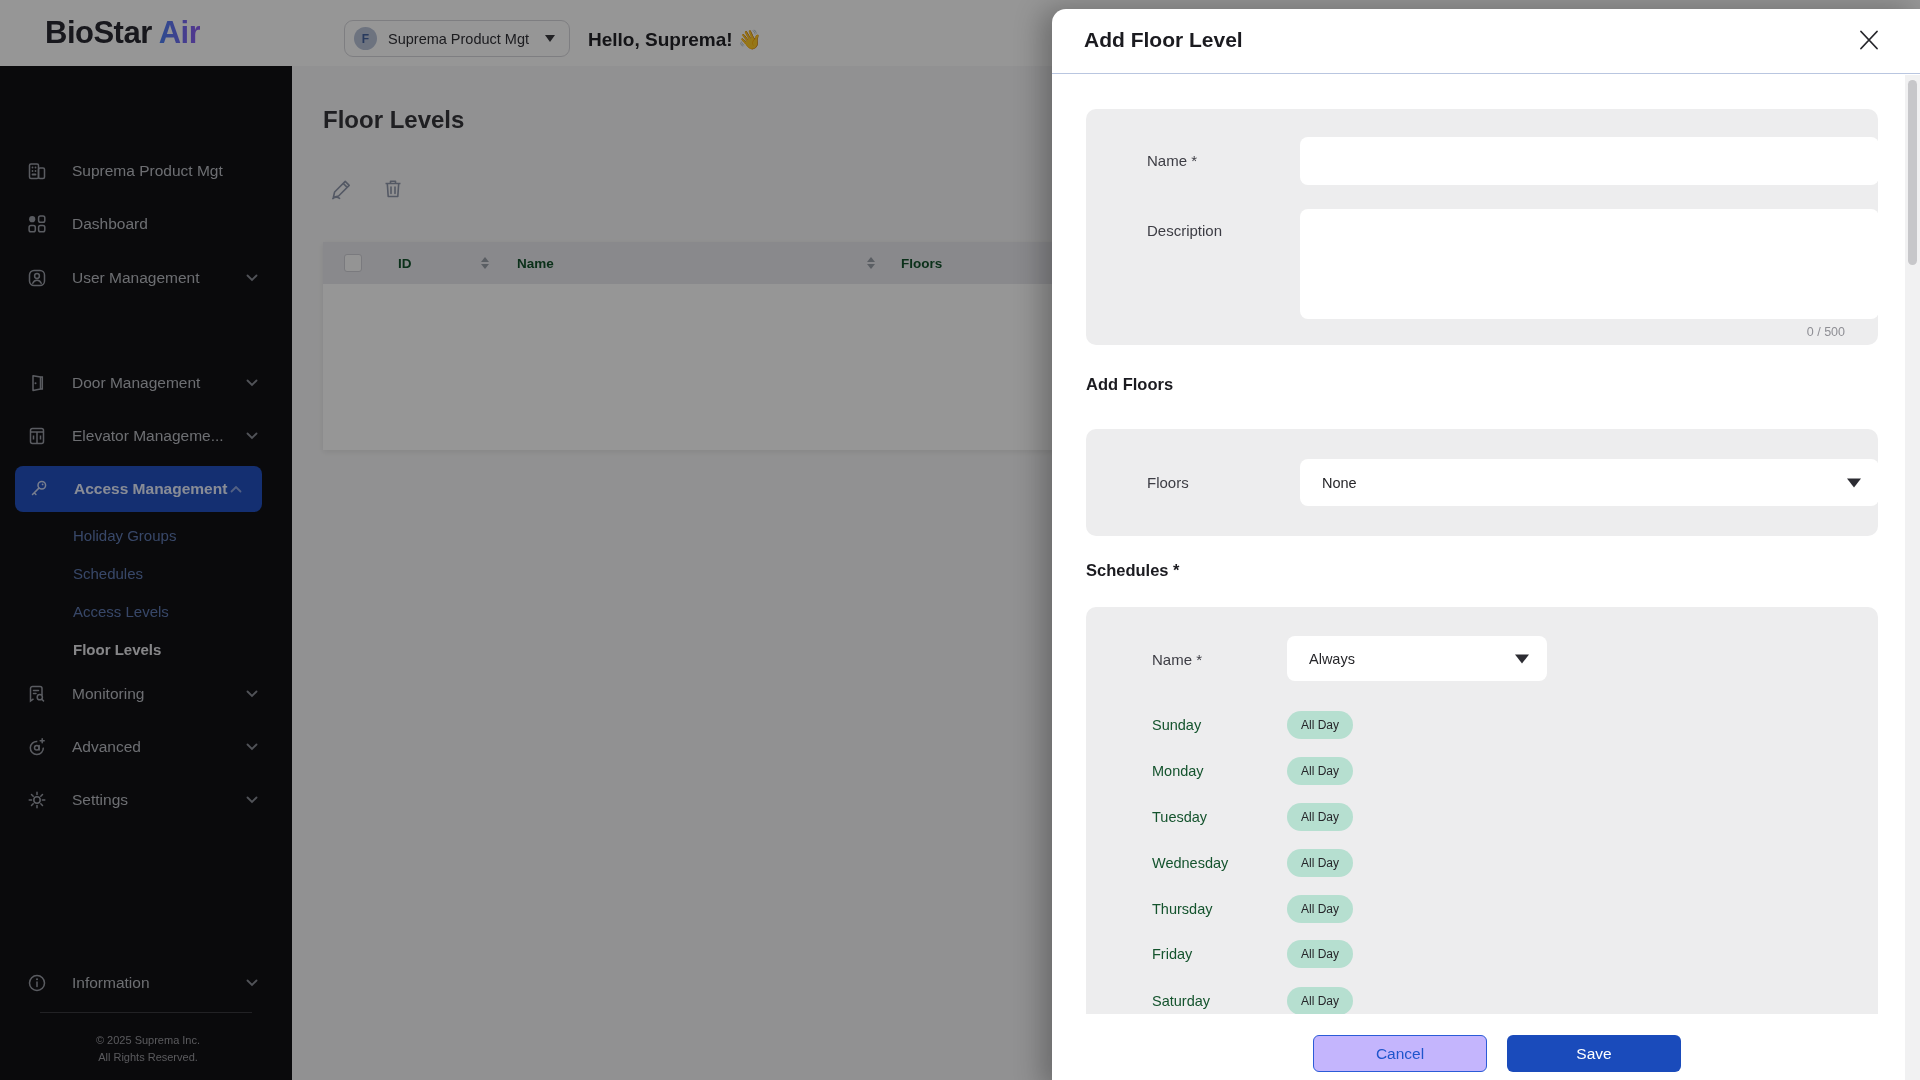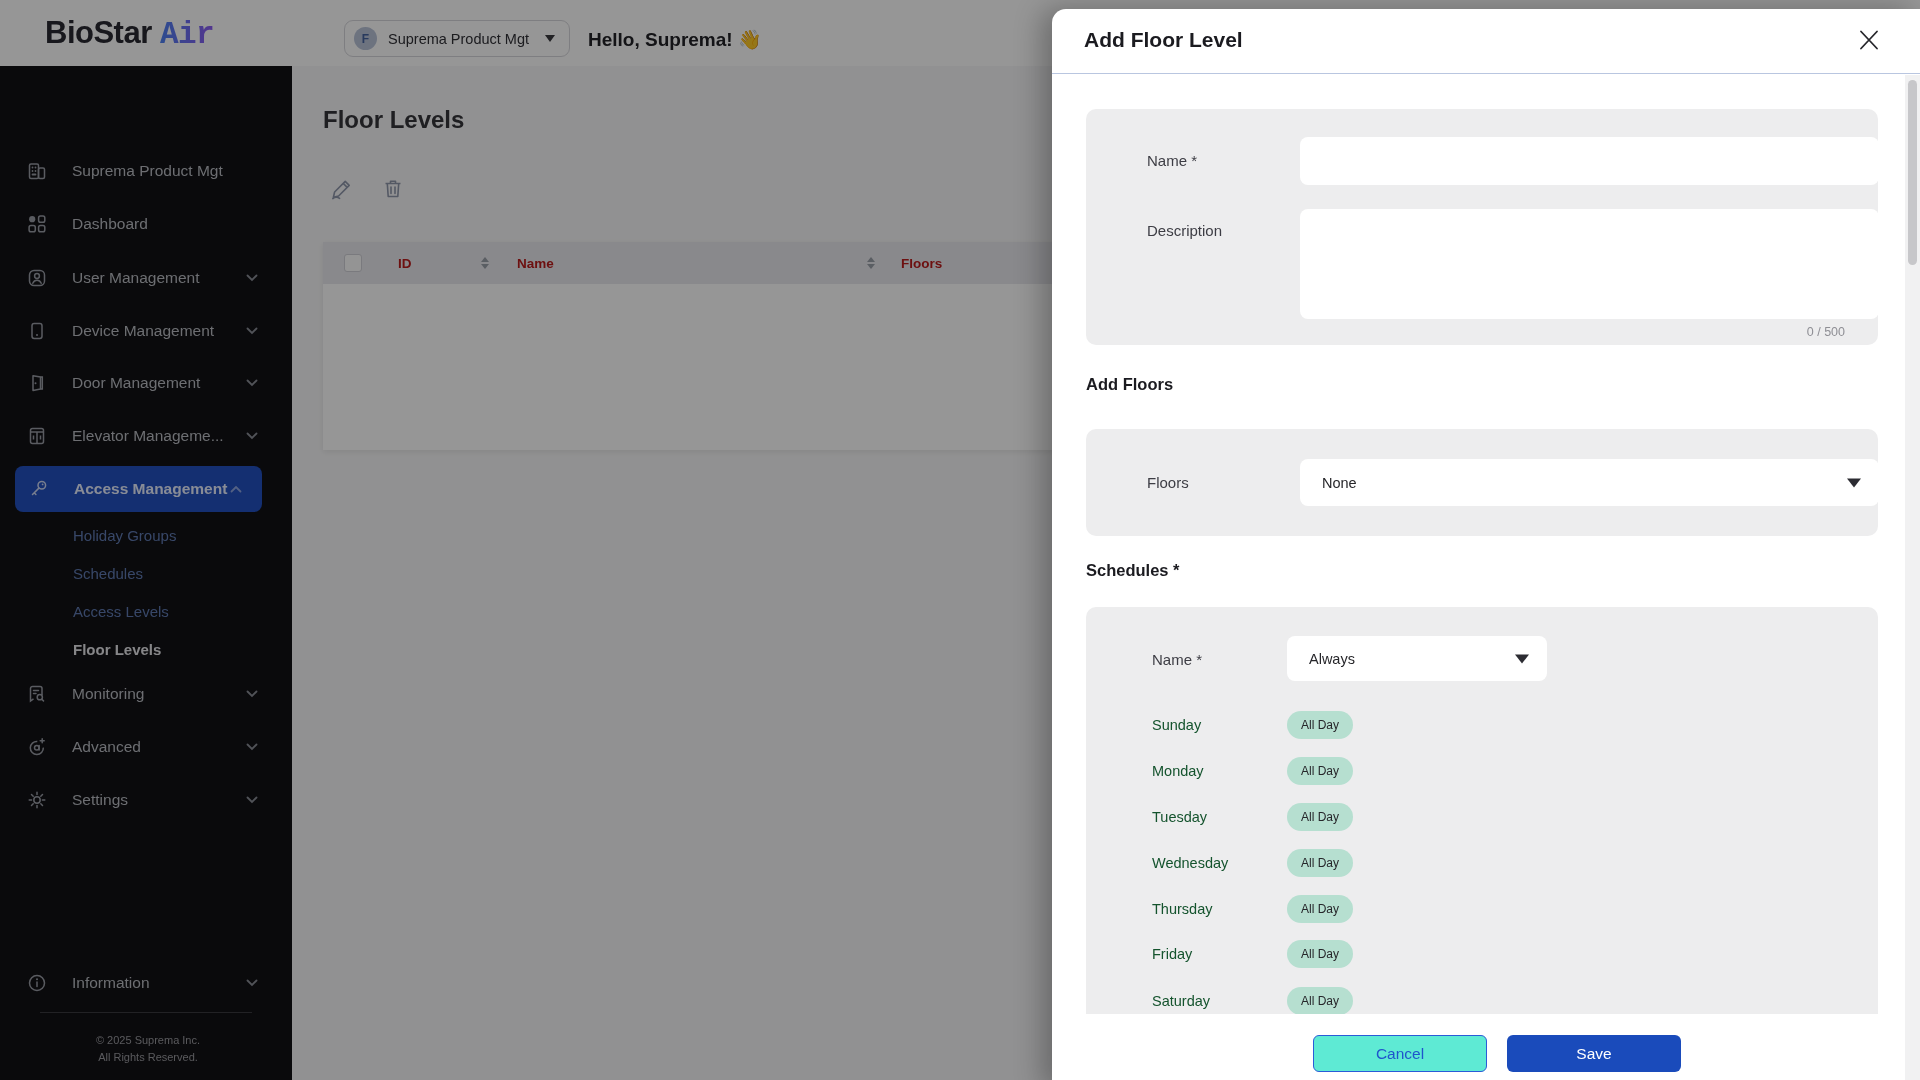--- a/index.html
+++ b/index.html
@@ -5,21 +5,21 @@
   * { margin:0; padding:0; box-sizing:border-box; }
   html,body { width:1920px; height:1080px; overflow:hidden; background:#fff;
     font-family:"Liberation Sans","DejaVu Sans",sans-serif; }
   .page { position:relative; width:1920px; height:1080px; overflow:hidden; }
 
   
   .topbar { position:absolute; left:0; top:0; width:1920px; height:66px; background:#fff;
     box-shadow:0 1px 3px rgba(0,0,0,.06); z-index:1; }
   .logo { position:absolute; left:45px; top:15px; font-size:31px; font-weight:700; letter-spacing:-.5px; cursor:pointer; }
   .logo .lg1 { color:#2a2a32; }
-  .logo .lg2 { background:linear-gradient(90deg,#4d82f3,#8e5bf2); -webkit-background-clip:text; background-clip:text; color:transparent;font-family:Liberation Mono, monospace; }
+  .logo .lg2 { background:linear-gradient(90deg,#4d82f3,#8e5bf2); -webkit-background-clip:text; background-clip:text; color:transparent; }
   .org-pill { position:absolute; left:344px; top:20px; height:37px; min-width:226px;
     border:1px solid #d7d7dc; border-radius:9px; background:#fff; display:flex; align-items:center; padding:0 14px 0 9px; }
   .org-avatar { width:23px; height:23px; border-radius:50%; background:#b9c3d9; color:#44639f;
     font-size:12px; font-weight:700; display:flex; align-items:center; justify-content:center; }
   .org-label { margin-left:11px; font-size:14.5px; color:#303036; }
   .caret-down { width:0; height:0; border-left:5.5px solid transparent; border-right:5.5px solid transparent;
     border-top:7px solid #3a3a40; margin-left:16px; }
   .greeting { position:absolute; left:588px; top:28px; font-size:19px; font-weight:600; color:#232328; }
 
   
@@ -38,21 +38,21 @@
   .side-divider { position:absolute; left:40px; width:212px; height:1px; background:#3a3a40; }
   .copyright { position:absolute; left:0; width:296px; text-align:center; font-size:11px; color:#99999e; line-height:17px; }
 
   
   .main { position:absolute; left:292px; top:66px; width:1628px; height:1014px; background:#f7f7f8; z-index:1; }
   .page-title { position:absolute; left:31px; top:40px; font-size:24px; font-weight:600; color:#35353a; }
   .tool-icon { position:absolute; top:110px; width:26px; height:26px; color:#8f97ab; cursor:pointer; }
   .tbl { position:absolute; left:31px; top:176px; width:1597px; background:#fff; box-shadow:0 2px 6px rgba(0,0,0,.08); }
   .tbl-head { position:relative; height:42px; background:#e9e9ee; }
   .tbl-body { height:166px; background:#fff; }
-  .th-label { position:absolute; top:50%; transform:translateY(-50%); font-size:13.5px; font-weight:600; color:#b91c1c; }
+  .th-label { position:absolute; top:50%; transform:translateY(-50%); font-size:13.5px; font-weight:600; color:#14532d; }
   .th-check { position:absolute; left:21px; top:12px; width:18px; height:18px; background:#fbfbfc;
     border:1px solid #cfcfd6; border-radius:3px; cursor:pointer; }
   .sort { position:absolute; top:50%; transform:translateY(-50%); display:flex; flex-direction:column; gap:2px; cursor:pointer; }
   .sort i { display:block; width:0; height:0; border-left:4.5px solid transparent; border-right:4.5px solid transparent; }
   .sort .up { border-bottom:5px solid #9aa0a8; }
   .sort .dn { border-top:5px solid #9aa0a8; }
 
   
   .overlay { position:absolute; inset:0; background:rgba(0,0,0,.41); z-index:50; }
 
@@ -74,21 +74,21 @@
   .sec-heading { position:absolute; left:34px; font-size:16.5px; font-weight:700; color:#1b1b20; }
   .select-box { position:absolute; background:#fff; border-radius:8px; cursor:pointer; }
   .select-box .sel-val { position:absolute; left:22px; top:50%; transform:translateY(-50%); font-size:14.5px; color:#26262a; }
   .select-box .sel-caret { position:absolute; right:18px; top:50%; transform:translateY(-50%);
     width:0; height:0; border-left:7px solid transparent; border-right:7px solid transparent; border-top:9px solid #2c2c32; }
   .day-label { position:absolute; left:66px; transform:translateY(-50%); font-size:14.5px; color:#14532d; }
   .day-pill { position:absolute; left:201px; transform:translateY(-50%); min-width:66px; height:28px; background:#b6dfd0;
     border-radius:14px; display:flex; align-items:center; justify-content:center; font-size:12px; color:#26262a; }
   .modal-footer { position:absolute; left:0; bottom:0; width:853px; height:72px; background:#fff; }
   .btn { position:absolute; top:18px; height:37px; border-radius:6px; font-family:inherit; font-size:15.5px; cursor:pointer; }
-  .btn-cancel { left:261px; width:174px; background:#5eead4; border:1.5px solid #2b5bd7; color:#1f55cc; }
+  .btn-cancel { left:261px; width:174px; background:#c4b5fd; border:1.5px solid #2b5bd7; color:#1f55cc; }
   .btn-save { left:455px; width:174px; background:#1a4bbb; border:none; color:#fff; font-weight:500; }
 
   svg { display:block; }
 </style>
 </head>
 <body>
 
 <div class="page">
 
   <div class="topbar">
@@ -137,34 +137,20 @@
           </svg>
       </span>
       <span class="nlabel">User Management</span>
       <span class="nchev">
           <svg viewBox="0 0 12 8" fill="none" stroke="currentColor" stroke-width="1.8" stroke-linecap="round">
             <path d="M1.5 1.5 6 6l4.5-4.5"></path>
           </svg>
         </span>
     </div>
 
-    <div class="nav-item" style="top:242px">
-      <span class="nicon">
-        <svg viewBox="0 0 22 22" fill="none" stroke="currentColor" stroke-width="1.5">
-            <rect x="6" y="3.5" width="10" height="15" rx="2.2"></rect>
-            <path d="M11 15h.01" stroke-linecap="round" stroke-width="2"></path>
-          </svg>
-      </span>
-      <span class="nlabel">Device Management</span>
-      <span class="nchev">
-          <svg viewBox="0 0 12 8" fill="none" stroke="currentColor" stroke-width="1.8" stroke-linecap="round">
-            <path d="M1.5 1.5 6 6l4.5-4.5"></path>
-          </svg>
-        </span>
-    </div>
 
     <div class="nav-item" style="top:294px">
       <span class="nicon">
         <svg viewBox="0 0 22 22" fill="none" stroke="currentColor" stroke-width="1.5">
             <path d="M7 3.8l7.5 1.3v12l-7.5 1.3z" stroke-linejoin="round"></path>
             <path d="M14.5 5h1.8v12h-1.8"></path>
             <path d="M9.5 11.2h.01" stroke-linecap="round" stroke-width="2"></path>
           </svg>
       </span>
       <span class="nlabel">Door Management</span>

